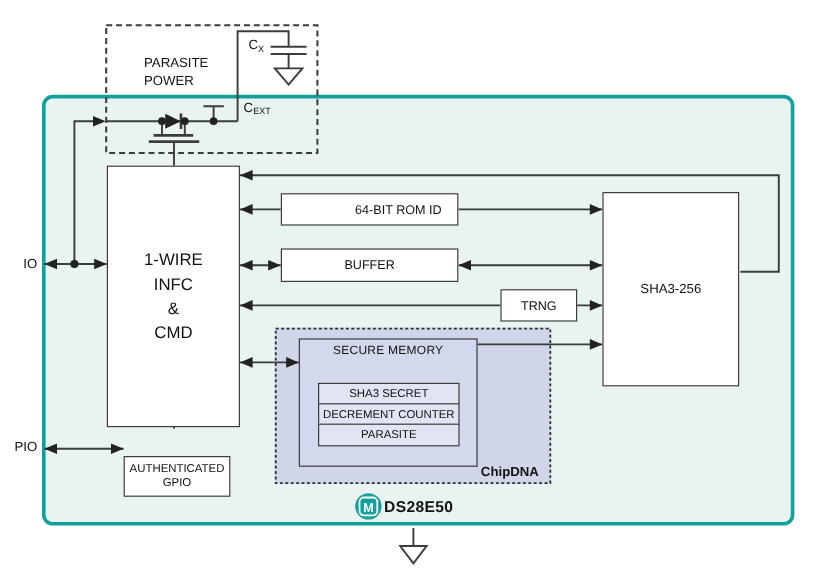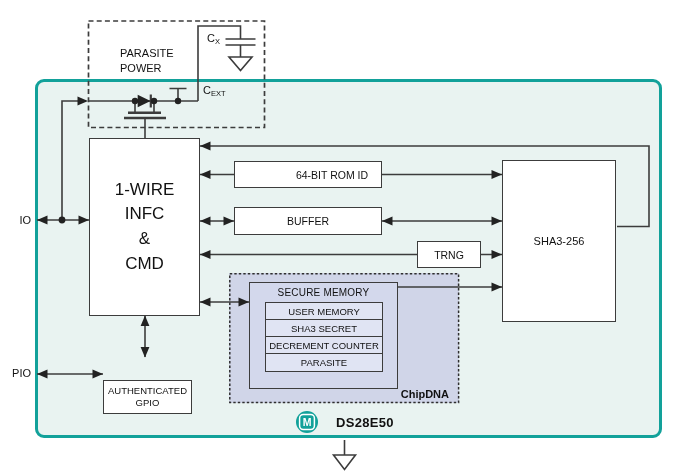--- a/index.html
+++ b/index.html
@@ -29,21 +29,20 @@
 <div id="stage">
 
   <div class="abs chip"></div>
 
   <div class="abs chipdna">
     <span class="chipdnalbl">ChipDNA</span>
   </div>
   <div class="abs securebox">
     <div class="abs securetitle">SECURE MEMORY</div>
   </div>
-  <div class="abs mrow" style="top:302px;">USER MEMORY</div>
   <div class="abs mrow" style="top:319px;">SHA3 SECRET</div>
   <div class="abs mrow" style="top:336px;">DECREMENT COUNTER</div>
   <div class="abs mrow" style="top:353px;">PARASITE</div>
 
   <svg class="abs wiring" width="700" height="476" viewBox="0 0 700 476">
     <g stroke="#3c3c3c" stroke-width="1.6" fill="none">
       <path d="M37,220 H89"></path>
       <path d="M62,220 V101 H86"></path>
       <path d="M88,101 H198"></path>
       <path d="M198,101 V26 H240.5 V39"></path>
@@ -90,21 +89,21 @@
       <polygon points="502,287 491.5,282.6 491.5,291.4"></polygon>
       <polygon points="200,302 210.5,297.6 210.5,306.4"></polygon>
       <polygon points="249,302 238.5,297.6 238.5,306.4"></polygon>
       <polygon points="145,315.5 140.6,326 149.4,326"></polygon>
       <polygon points="145,357.5 140.6,347 149.4,347"></polygon>
       <polygon points="37,374 47.5,369.6 47.5,378.4"></polygon>
       <polygon points="103,374 92.5,369.6 92.5,378.4"></polygon>
     </g>
   </svg>
 
-  <div class="abs box pre" style="left:89px;top:138px;width:111px;height:178px;font-size:17px;line-height:1.45;">1-WIRE
+  <div class="abs box pre" style="left:89px;top:138px;width:111px;height:218px;font-size:14px;line-height:1.45;">1-WIRE
 INFC
 &amp;
 CMD</div>
   <div class="abs box" style="left:234px;top:161px;width:148px;height:27px;padding-left:48px;">64-BIT ROM ID</div>
   <div class="abs box" style="left:234px;top:207px;width:148px;height:27.5px;">BUFFER</div>
   <div class="abs box" style="left:417px;top:241px;width:64px;height:27px;">TRNG</div>
   <div class="abs box" style="left:502px;top:160px;width:114px;height:162px;font-size:11px;">SHA3-256</div>
   <div class="abs box pre" style="left:103px;top:357px;width:89px;height:34px;font-size:9.5px;line-height:1.3;margin-top:23px;">AUTHENTICATED
 GPIO</div>
 
@@ -117,15 +116,15 @@
   </div>
   <div class="abs lbl" style="left:203px;top:84px;">
     <span>C</span><span class="sub">EXT</span>
   </div>
 
   <svg class="abs" style="left:295px;top:410px;z-index:6;" width="24" height="24" viewBox="0 0 24 24">
     <circle cx="12" cy="12" r="11" fill="#12a19a"></circle>
     <rect x="4.6" y="4.6" width="14.8" height="14.8" rx="3.6" fill="none" stroke="#fff" stroke-width="1.5"></rect>
     <text x="12" y="16.3" text-anchor="middle" font-size="10.5" font-weight="bold" fill="#fff" font-family="Liberation Sans, sans-serif">M</text>
   </svg>
-  <div class="abs partnum" style="left:336px;top:415px;">DS28E50</div>
+  <div class="abs partnum" style="left:320px;top:415px;">DS28E50</div>
 
 </div>
 
 </body></html>

